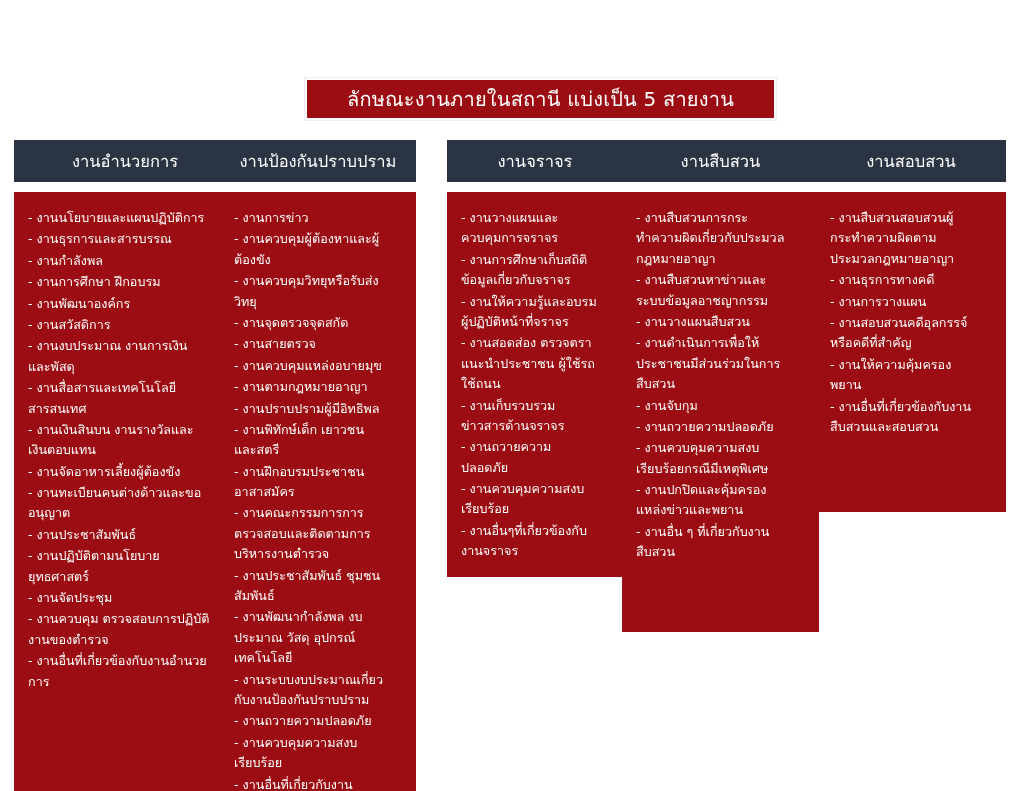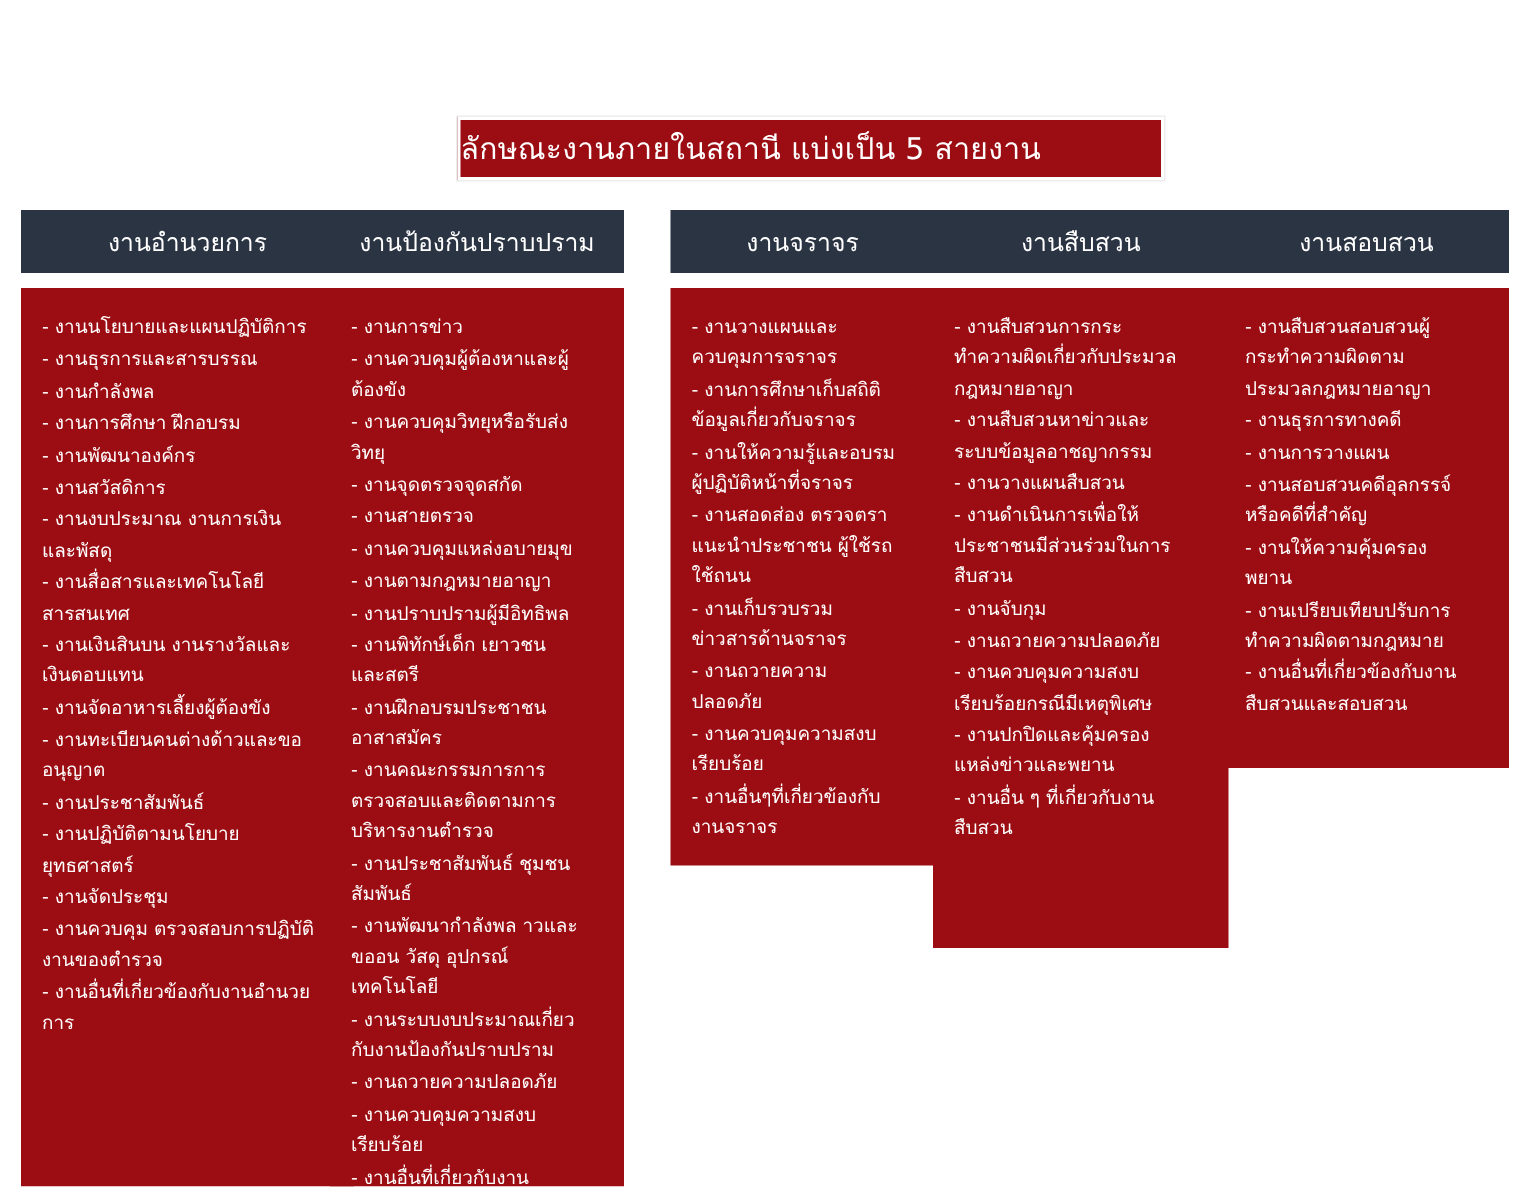--- a/index.html
+++ b/index.html
@@ -21,21 +21,21 @@
     position: absolute;
     left: 305px;
     top: 78px;
     width: 471px;
     height: 42px;
     background: #9b0d12;
     border: 2px solid #ffffff;
     box-shadow: 0 0 0 1px #ededed;
     display: flex;
     align-items: center;
-    justify-content: flex-start;
+    justify-content: center;
   }
   .title-banner .txt {
     color: #ffffff;
     font-size: 20px;
     letter-spacing: .2px;
     white-space: nowrap;
   }
   
   .column {
     position: absolute;
@@ -131,21 +131,21 @@
         <li>- งานควบคุมวิทยุหรือรับส่งวิทยุ</li>
         <li>- งานจุดตรวจจุดสกัด</li>
         <li>- งานสายตรวจ</li>
         <li>- งานควบคุมแหล่งอบายมุข</li>
         <li>- งานตามกฎหมายอาญา</li>
         <li>- งานปราบปรามผู้มีอิทธิพล</li>
         <li>- งานพิทักษ์เด็ก เยาวชน และสตรี</li>
         <li>- งานฝึกอบรมประชาชนอาสาสมัคร</li>
         <li>- งานคณะกรรมการการตรวจสอบและติดตามการบริหารงานตำรวจ</li>
         <li>- งานประชาสัมพันธ์ ชุมชนสัมพันธ์</li>
-        <li>- งานพัฒนากำลังพล าวและขออน วัสดุ อุปกรณ์ เทคโนโลยี</li>
+        <li>- งานพัฒนากำลังพล งบประมาณ วัสดุ อุปกรณ์ เทคโนโลยี</li>
         <li>- งานระบบงบประมาณเกี่ยวกับงานป้องกันปราบปราม</li>
         <li>- งานถวายความปลอดภัย</li>
         <li>- งานควบคุมความสงบเรียบร้อย</li>
         <li>- งานอื่นที่เกี่ยวกับงานป้องกันปราบปราม</li>
       </ul>
     </div>
   </div>
 
   <div class="column" id="col-2">
     <div class="col-head">
@@ -188,19 +188,18 @@
     <div class="col-head">
       <span class="txt">งานสอบสวน</span>
     </div>
     <div class="col-body">
       <ul>
         <li>- งานสืบสวนสอบสวนผู้กระทำความผิดตามประมวลกฎหมายอาญา</li>
         <li>- งานธุรการทางคดี</li>
         <li>- งานการวางแผน</li>
         <li>- งานสอบสวนคดีอุลกรรจ์หรือคดีที่สำคัญ</li>
         <li>- งานให้ความคุ้มครองพยาน</li>
-        <li>- งานเปรียบเทียบปรับการทำความผิดตามกฎหมาย</li>
         <li>- งานอื่นที่เกี่ยวข้องกับงานสืบสวนและสอบสวน</li>
       </ul>
     </div>
   </div>
 
 </div>
 
 </body></html>

